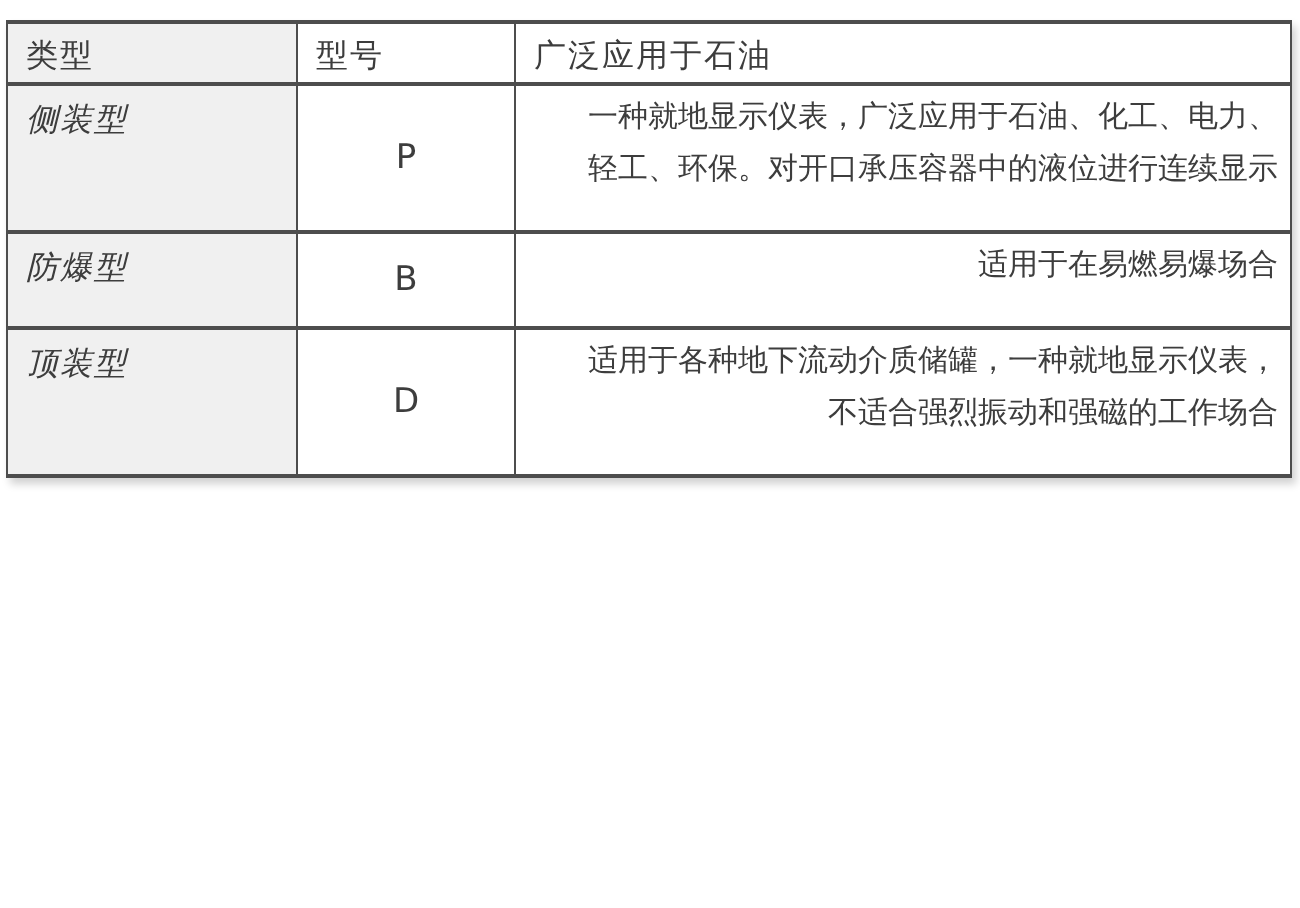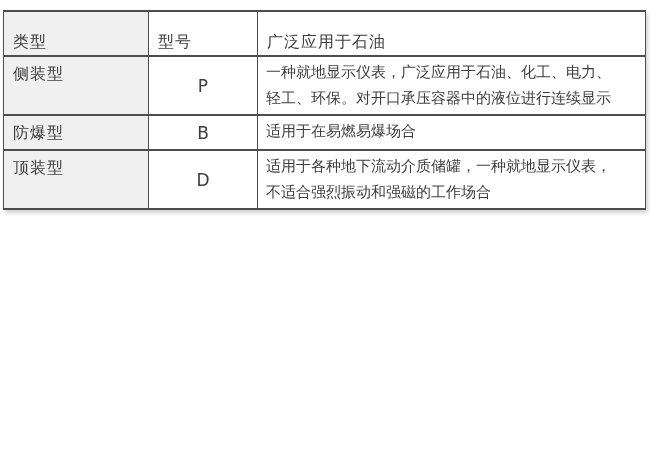--- a/index.html
+++ b/index.html
@@ -36,41 +36,43 @@
     border-right:1px solid var(--border-color);
     border-top:2px solid var(--border-color);
     border-bottom:2px solid var(--border-color);
     vertical-align:top;
   }
   th{
     font-weight:normal;
     text-align:left;
     font-size:16px;
     height:30px;
-    padding:20px 8px 2px 9px;
+    padding:6px 8px 2px 9px;
     letter-spacing:1px;
     background:var(--cell-bg);
   }
   th.type-header{background:var(--type-bg);}
   td.type-cell{
     background:var(--type-bg);
     font-size:16px;
     letter-spacing:1px;
     padding:5px 6px 4px 9px;
     line-height:24px;
+    font-style:italic;
   }
   td.model-cell{
     text-align:center;
     vertical-align:middle;
     font-size:17px;
     padding:2px 0;
   }
   td.desc-cell{
     font-size:15px;
-    padding:2px 6px 3px 8px;
+    padding:2px 6px 18px 8px;
+    text-align:right;
   }
   td.desc-cell .desc-line{
     line-height:26px;
     white-space:nowrap;
     overflow:hidden;
   }
 </style>
 </head>
 <body>
 

